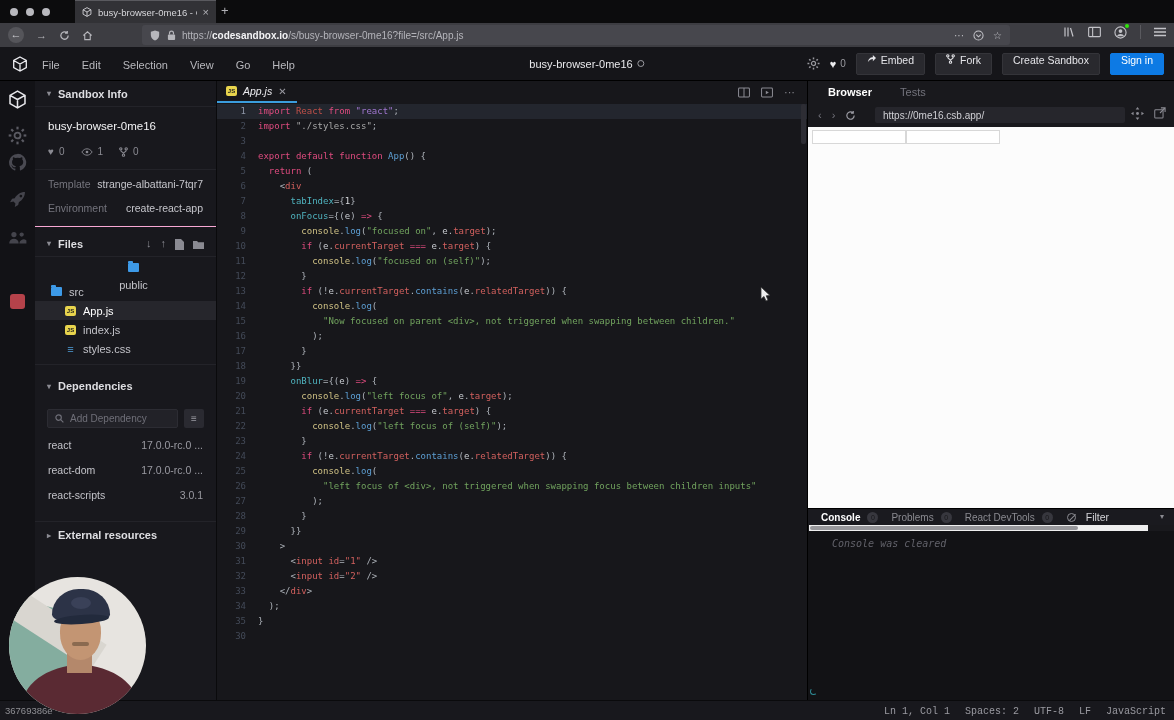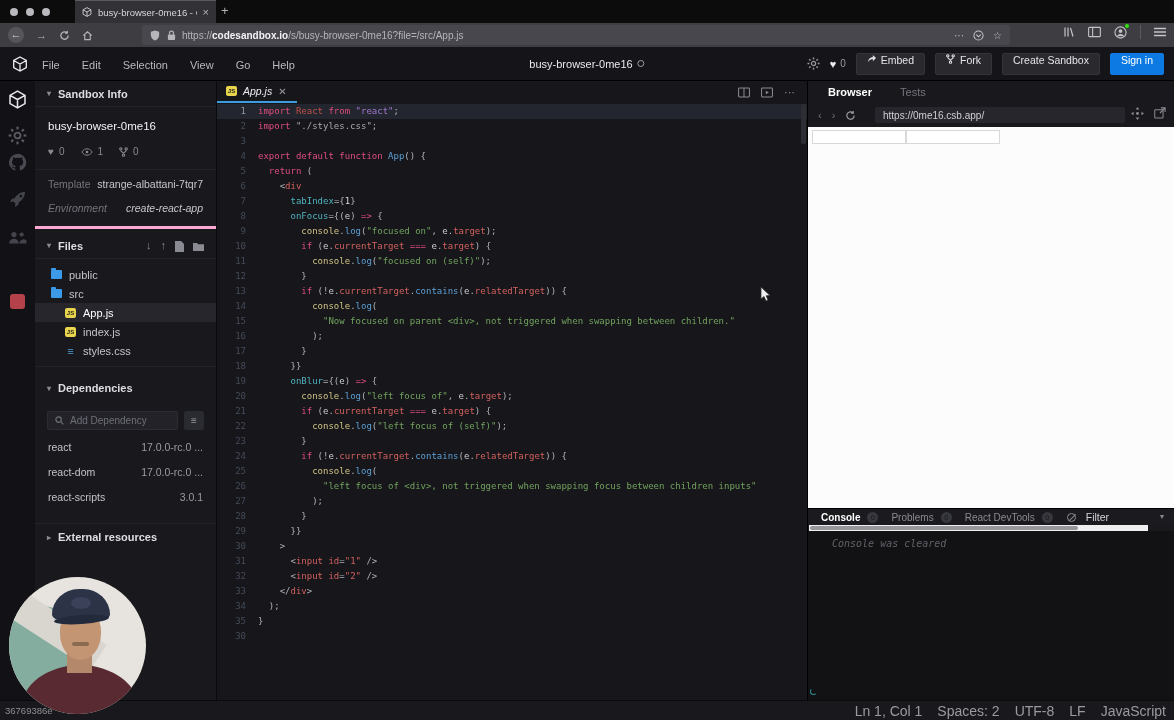--- a/index.html
+++ b/index.html
@@ -108,21 +108,21 @@
   .con-clear { margin-left:14px; width:9px; height:9px; border:1px solid #8a8a90; border-radius:50%; position:relative; }
   .con-clear::before { content:""; position:absolute; left:0; top:3.5px; width:9px; height:1px; background:#8a8a90; transform:rotate(-45deg); }
   .con-filter { margin-left:10px; font-size:10.5px; color:#d2d2d6; }
   .con-chevron { position:absolute; right:10px; top:431px; color:#8a8a90; font-size:8px; }
   #console-strip { position:absolute; left:1px; top:444px; width:339px; height:6px; background:#efefef; }
   #console-strip .thumb { position:absolute; left:1px; top:1px; width:268px; height:4px; background:#97979b; border-radius:2px; }
   #console-body { position:absolute; left:0; top:450px; width:367px; height:169px; background:#121215; }
   .con-msg { margin:7px 0 0 24px; font-family:"DejaVu Sans Mono", monospace; font-style:italic; font-size:10px; color:#62626a; }
   
   #statusbar { position:absolute; left:0; top:700px; width:1174px; height:20px; background:#18181d; border-top:1px solid #0a0a0c; }
-  #status-items { position:absolute; right:8px; top:0; height:20px; display:flex; align-items:center; gap:15px; color:#9a9aa1; font-size:14px; }
+  #status-items { position:absolute; right:8px; top:0; height:20px; display:flex; align-items:center; gap:15px; color:#9a9aa1; font-size:10px;font-family:Liberation Mono, monospace; }
   .spinner { position:absolute; left:810px; top:688px; width:7px; height:7px; border:1.5px solid transparent; border-left-color:#2e8b96; border-bottom-color:#2e8b96; border-radius:50%; z-index:30; }
   #overlay-id { position:absolute; left:5px; top:705px; color:#8f8f94; font-size:9.5px; z-index:60; }
   
   #webcam { position:absolute; left:9px; top:577px; width:137px; height:137px; border-radius:50%; overflow:hidden; background:#e7e4e0; z-index:50; }
   .wc-teal { position:absolute; left:-38px; top:26px; width:105px; height:170px; background:#84ad9f; transform:rotate(14deg); }
   .wc-beam { position:absolute; left:-30px; top:30px; width:130px; height:30px; background:#d9d6d0; transform:rotate(33deg); }
   .wc-shirt { position:absolute; left:12px; top:88px; width:118px; height:70px; background:#5a2a33; border-radius:55% 55% 0 0 / 70% 70% 0 0; }
   .wc-neck { position:absolute; left:58px; top:74px; width:25px; height:22px; background:#b4886b; }
   .wc-face { position:absolute; left:51px; top:30px; width:41px; height:53px; background:#c39573; border-radius:46% 46% 50% 50%; }
   .wc-stache { position:absolute; left:63px; top:65px; width:17px; height:4px; background:#8a6a50; border-radius:2px; }
@@ -318,40 +318,40 @@
               <path d="M2 3.5 C2 6 5 5 5 7.5 M8 3.5 C8 6 5 5 5 7.5"></path>
             </g>
           </svg>
           <span>0</span>
         </span>
     </div>
     <div class="kv" style="margin-top:2px;">
       <span class="k">Template</span>
       <span class="v">strange-albattani-7tqr7</span>
     </div>
-    <div class="kv" style="border-bottom:3px solid #f9a8d4; padding-bottom:12px;font-style:italic;">
+    <div class="kv" style="border-bottom:1px solid #f9a8d4; padding-bottom:12px;">
       <span class="k">Environment</span>
       <span class="v">create-react-app</span>
     </div>
     <div class="sec-head" style="margin-top:4px;">
       <span class="caret">▾</span>
       <span>Files</span>
       <span class="hd-icons">
         <span>↓</span>
         <span>↑</span>
         <svg class="ico" width="9" height="11" viewBox="0 0 9 11" style="margin-top:2px;">
             <path fill="#8a8a92" d="M0 0 H6 L9 3 V11 H0 Z"></path>
           </svg>
         <svg class="ico" width="11" height="9" viewBox="0 0 11 9" style="margin-top:3px;">
             <path fill="#8a8a92" d="M0 1 H4 L5.2 2.2 H11 V9 H0 Z"></path>
           </svg>
       </span>
     </div>
     <div id="file-tree">
-        <div class="frow" style="padding-left: 16px;">
+        <div class="frow" style="padding-left: 16px; flex-direction: column;">
           <span class="fi fi-folder"></span>
           <span>public</span>
         </div>
         <div class="frow" style="padding-left: 16px;">
           <span class="fi fi-folder"></span>
           <span>src</span>
         </div>
         <div class="frow sel" style="padding-left: 30px;">
           <span class="fi fi-js">JS</span>
           <span>App.js</span>

